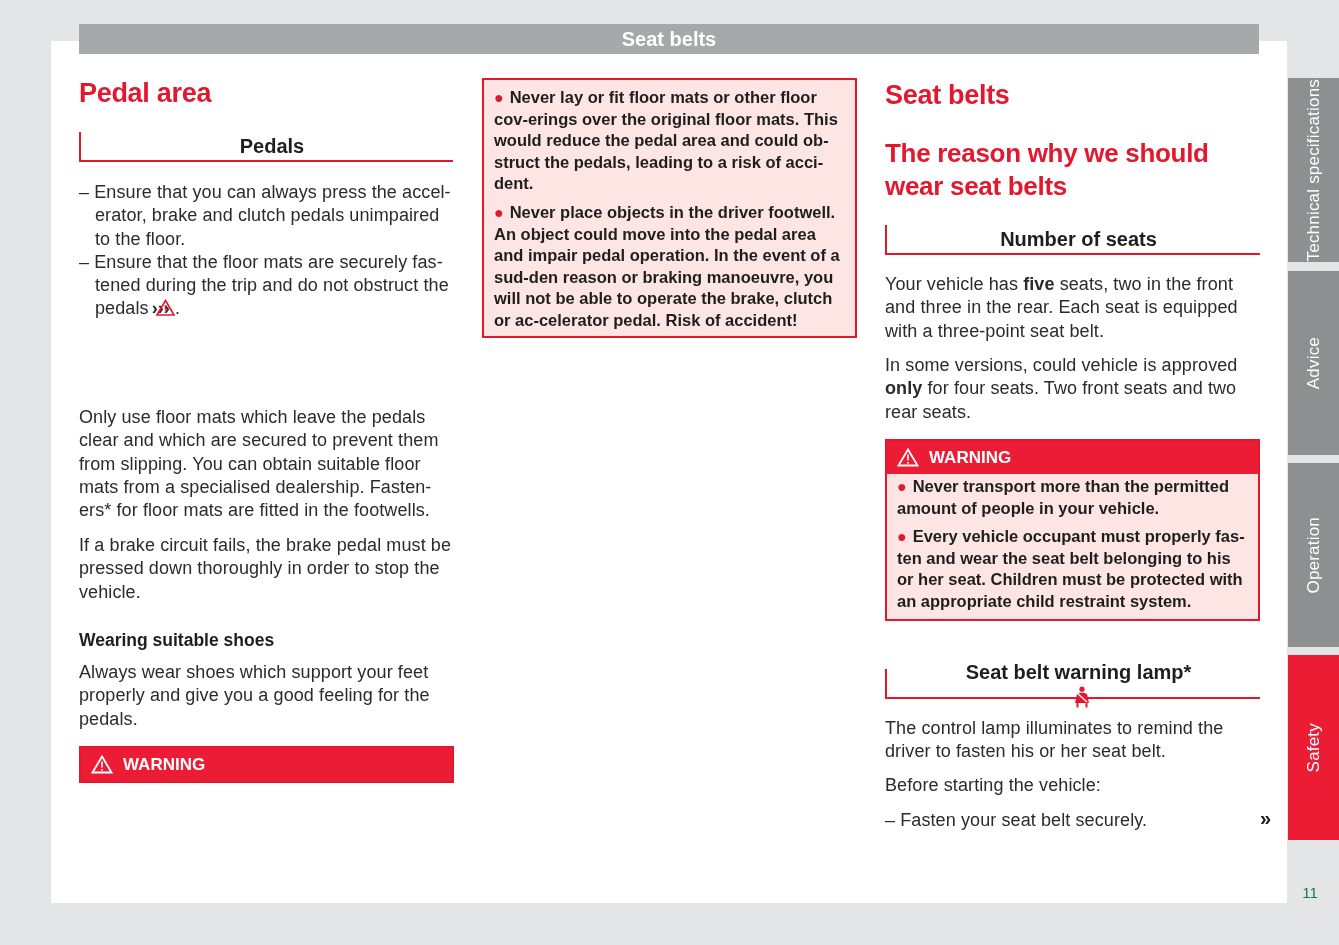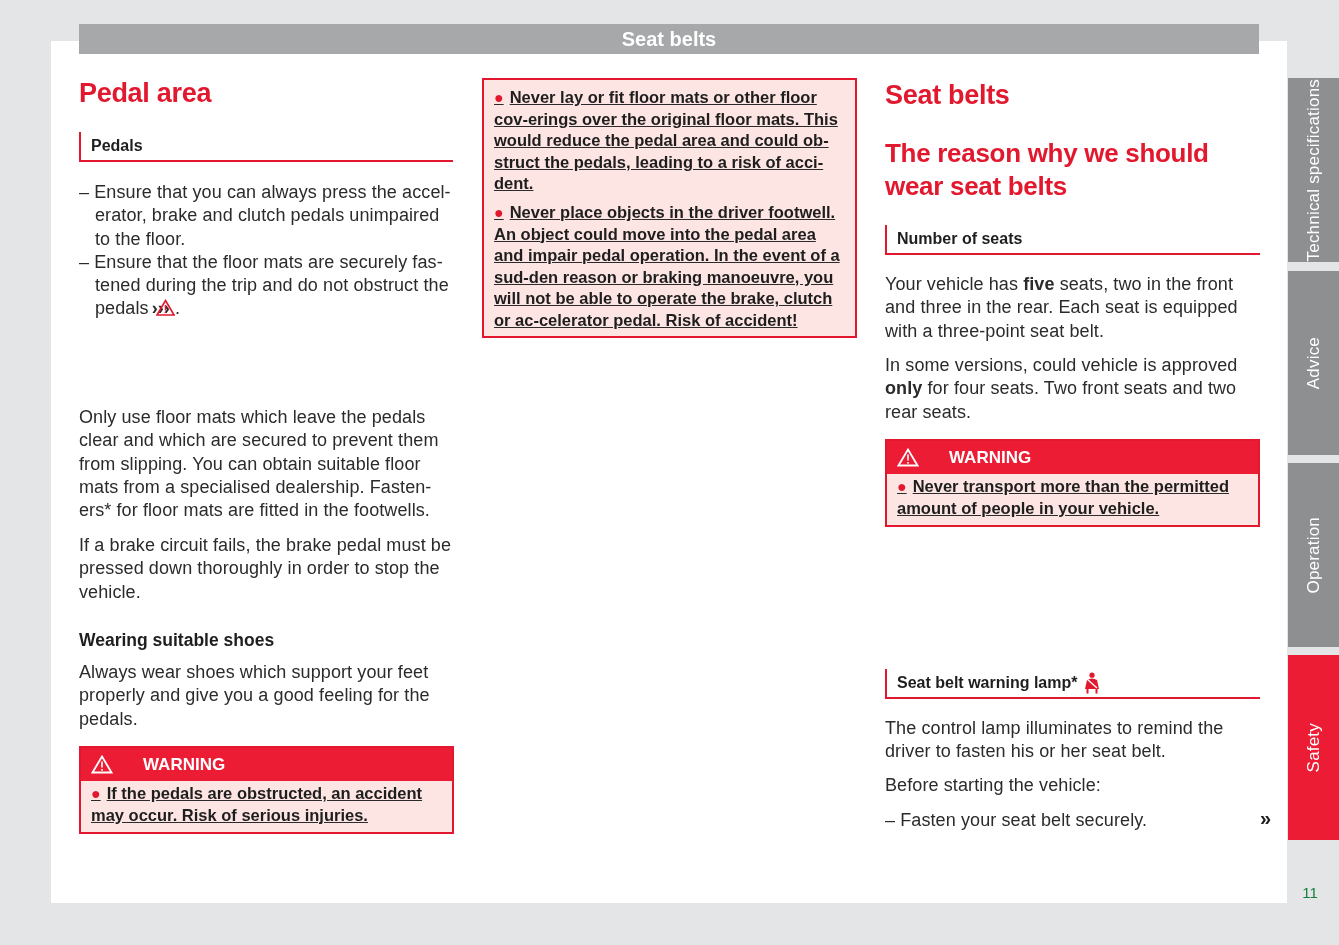--- a/index.html
+++ b/index.html
@@ -27,39 +27,39 @@
   h1.chapter {
     color: #e2182e; font-size: 27px; font-weight: bold; line-height: 32px;
     letter-spacing: -0.3px;
   }
   h2.section {
     color: #e2182e; font-size: 26px; font-weight: bold; line-height: 33px;
     letter-spacing: -0.3px;
   }
   .subhead {
     border-left: 2px solid #e2182e; border-bottom: 2px solid #e2182e;
-    padding-left: 10px; font-size: 16px; font-weight: bold; color: #1e1e1e;
-    height: 30px; line-height: 28px; display: flex; align-items: center;
+    padding-left: 10px; font-size: 20px; font-weight: bold; color: #1e1e1e;
+    height: 30px; line-height: 28px; display: flex; align-items: center; justify-content: center;
   }
   .subhead .lamp { color: #e2182e; margin-left: 6px; display: inline-flex; }
   p.body, .dash-item {
     font-size: 18px; line-height: 23.3px; color: #2b2b2b; letter-spacing: 0.1px;
   }
   .dash-item { padding-left: 16px; text-indent: -16px; }
   .minor-head { font-size: 17.5px; font-weight: bold; line-height: 23px; color: #1e1e1e; }
 
   .warn-box {
     border: 2px solid #e2182e; background: #fde5e3;
   }
   .warn-head {
     background: #ec1c35; color: #ffffff; font-weight: bold; font-size: 17px;
-    height: 33px; display: flex; align-items: center; padding-left: 10px; gap: 20px;
+    height: 33px; display: flex; align-items: center; padding-left: 10px;
   }
   .warn-head svg { margin-right: 10px; }
-  .warn-body { padding: 2px 10px 6px 10px; text-decoration: underline; }
+  .warn-body { padding: 2px 10px 6px 10px; }
   .warn-item {
     font-size: 16.5px; font-weight: bold; line-height: 21.6px; color: #1e1e1e;
     margin-bottom: 7px;
   }
   .warn-item:last-child { margin-bottom: 0; }
   .bullet { color: #e2182e; font-size: 16px; margin-right: 6px; }
   .next-marker { font-weight: bold; font-size: 20px; color: #1e1e1e; }
 
   .side-tab {
     position: absolute; left: 1288px; width: 51px; background: #8e8f91;
@@ -110,23 +110,20 @@
     <div class="warn-head">
       <span style="display:inline-flex;">
           <svg width="22" height="19" viewBox="0 0 22 19">
             <path d="M11 1.5 L20.5 17.5 L1.5 17.5 Z" fill="none" stroke="#fff" stroke-width="1.8"></path>
             <rect x="10.2" y="6.5" width="1.6" height="6" fill="#fff"></rect>
             <rect x="10.2" y="14" width="1.6" height="1.7" fill="#fff"></rect>
           </svg>
         </span>
       <span>WARNING</span>
     </div>
-    <div class="warn-body">
-      <div class="warn-item"><span class="bullet">●</span><span>If the pedals are obstructed, an accident may occur. Risk of serious injuries.</span></div>
-    </div>
   </div>
 </div>
 
 <div class="col col2">
   <div class="warn-box" style="position:absolute; top:78px; left:0; width:375px;">
     <div class="warn-body" style="padding-top:7px; padding-bottom:4px;">
       <div class="warn-item"><span class="bullet">●</span><span>Never lay or fit floor mats or other floor cov-erings over the original floor mats. This would reduce the pedal area and could ob-struct the pedals, leading to a risk of acci-dent.</span></div>
       <div class="warn-item"><span class="bullet">●</span><span>Never place objects in the driver footwell. An object could move into the pedal area and impair pedal operation. In the event of a sud-den reason or braking manoeuvre, you will not be able to operate the brake, clutch or ac-celerator pedal. Risk of accident!</span></div>
     </div>
   </div>
@@ -149,24 +146,25 @@
           <svg width="22" height="19" viewBox="0 0 22 19">
             <path d="M11 1.5 L20.5 17.5 L1.5 17.5 Z" fill="none" stroke="#fff" stroke-width="1.8"></path>
             <rect x="10.2" y="6.5" width="1.6" height="6" fill="#fff"></rect>
             <rect x="10.2" y="14" width="1.6" height="1.7" fill="#fff"></rect>
           </svg>
         </span>
       <span>WARNING</span>
     </div>
     <div class="warn-body">
       <div class="warn-item"><span class="bullet">●</span><span>Never transport more than the permitted amount of people in your vehicle.</span></div>
+      <div class="warn-item"><span class="bullet">●</span><span>Every vehicle occupant must properly fas-ten and wear the seat belt belonging to his or her seat. Children must be protected with an appropriate child restraint system.</span></div>
     </div>
   </div>
 
-  <div class="subhead" style="position:absolute; top:669px; left:0; width:375px;">
+  <div class="subhead" style="position:absolute; top:669px; left:0; width:375px;flex-direction:column;">
     <span>Seat belt warning lamp*</span>
     <span class="lamp">
       <svg width="18" height="22" viewBox="0 0 18 22">
           <circle cx="9" cy="3.2" r="2.6" fill="#e2182e"></circle>
           <path d="M4 8 Q9 5 14 8 L16 17 L2 17 Z" fill="#e2182e"></path>
           <path d="M4 7 L14 16" stroke="#fff" stroke-width="1.3"></path>
           <rect x="3.5" y="17" width="2" height="4.5" fill="#e2182e"></rect>
           <rect x="12.5" y="17" width="2" height="4.5" fill="#e2182e"></rect>
         </svg>
     </span>

